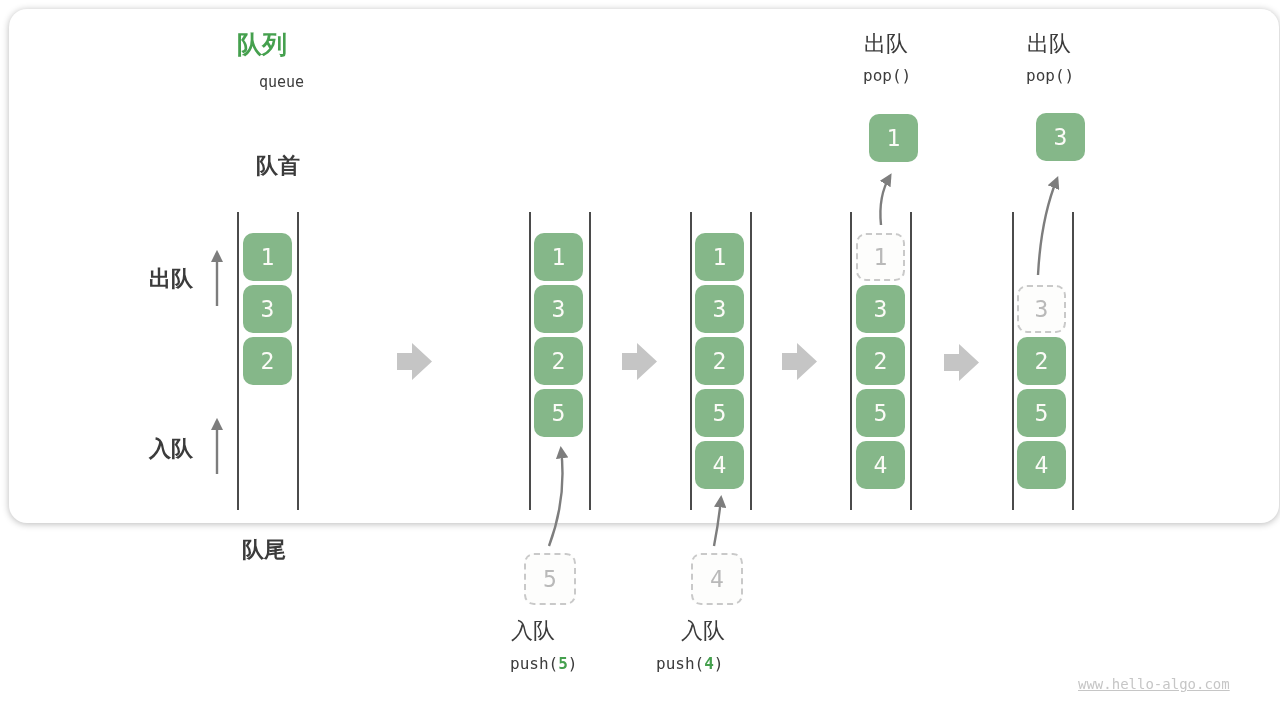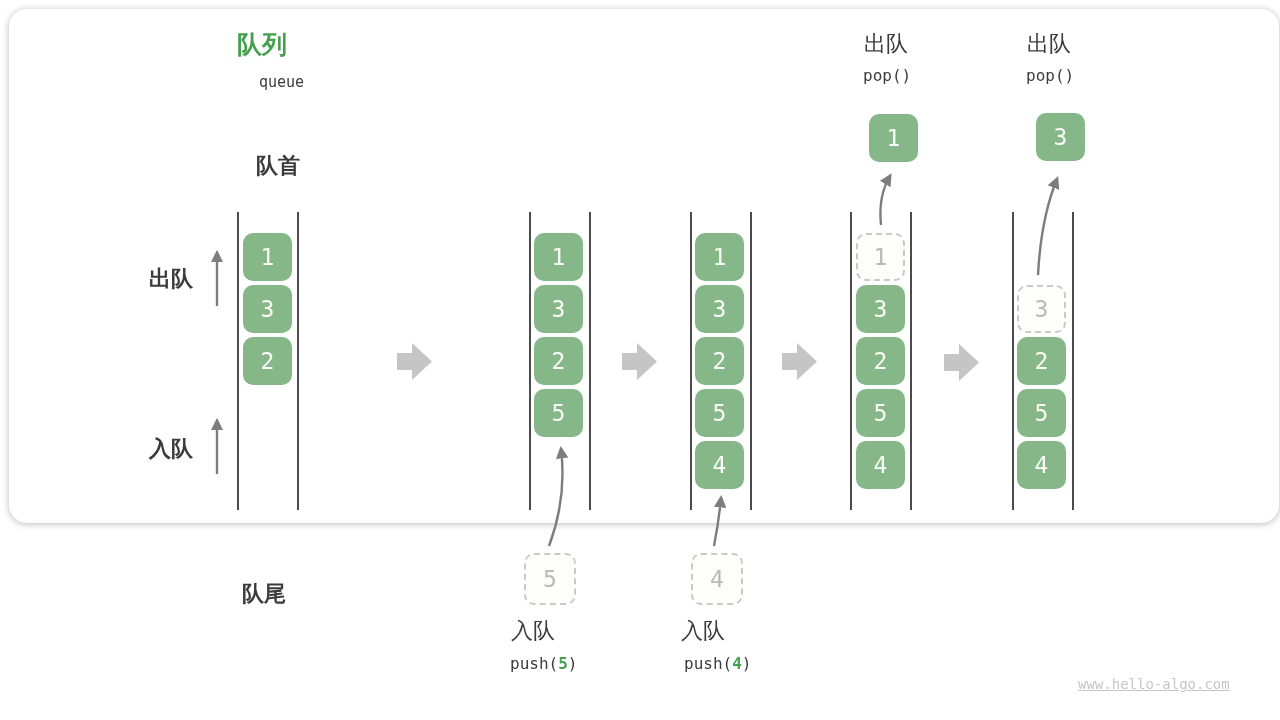--- a/index.html
+++ b/index.html
@@ -30,21 +30,21 @@
 </head>
 <body>
 
 <div class="canvas">
   <div class="card"></div>
 
   <div class="abs cjk title-zh" style="left:237px;top:30px;">队列</div>
   <div class="abs mono subtitle" style="left:235px;top:73px;">queue</div>
 
   <div class="abs cjk bold" style="left:256px;top:153px;">队首</div>
-  <div class="abs cjk bold" style="left:242px;top:537px;margin-top:44px;">队尾</div>
+  <div class="abs cjk bold" style="left:242px;top:537px;">队尾</div>
 
   <div class="abs cjk bold" style="left:149px;top:266px;">出队</div>
   <div class="abs cjk bold" style="left:149px;top:436px;">入队</div>
 
   <div class="rail" style="left:237px;"></div>
   <div class="rail" style="left:297px;"></div>
   <div class="rail" style="left:529px;"></div>
   <div class="rail" style="left:589px;"></div>
   <div class="rail" style="left:690px;"></div>
   <div class="rail" style="left:750px;"></div>
@@ -84,21 +84,21 @@
   <div class="qbox" style="left:1017px;top:389px;">5</div>
   <div class="qbox" style="left:1017px;top:441px;">4</div>
   <div class="qbox" style="left:1036px;top:113px;">3</div>
   <div class="abs cjk" style="left:1027px;top:31px;">出队</div>
   <div class="abs mono" style="left:1026px;top:66px;">pop()</div>
 
   <div class="abs cjk" style="left:511px;top:618px;">入队</div>
   <div class="abs mono" style="left:510px;top:654px;"><span>push(</span><span class="green-arg">5</span><span>)</span></div>
 
   <div class="abs cjk" style="left:681px;top:618px;">入队</div>
-  <div class="abs mono" style="left:684px;top:654px;text-align:right;"><span>push(</span><span class="green-arg">4</span><span>)</span></div>
+  <div class="abs mono" style="left:656px;top:654px;text-align:right;"><span>push(</span><span class="green-arg">4</span><span>)</span></div>
 
   <svg class="blockarrow" style="left:397px;top:342px;" width="36" height="39">
       <polygon points="0,11 15,11 15,1 35,19.5 15,38 15,28 0,28" fill="#c5c5c5"></polygon>
     </svg>
   <svg class="blockarrow" style="left:622px;top:342px;" width="36" height="39">
       <polygon points="0,11 15,11 15,1 35,19.5 15,38 15,28 0,28" fill="#c5c5c5"></polygon>
     </svg>
   <svg class="blockarrow" style="left:782px;top:342px;" width="36" height="39">
       <polygon points="0,11 15,11 15,1 35,19.5 15,38 15,28 0,28" fill="#c5c5c5"></polygon>
     </svg>

